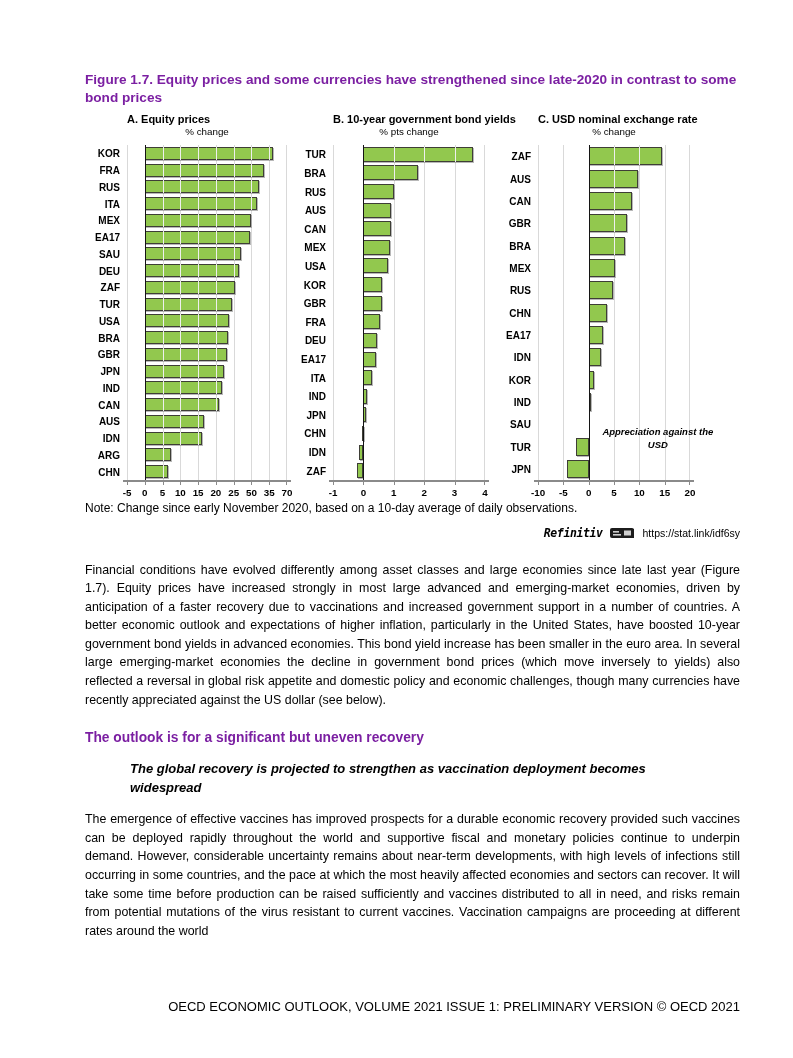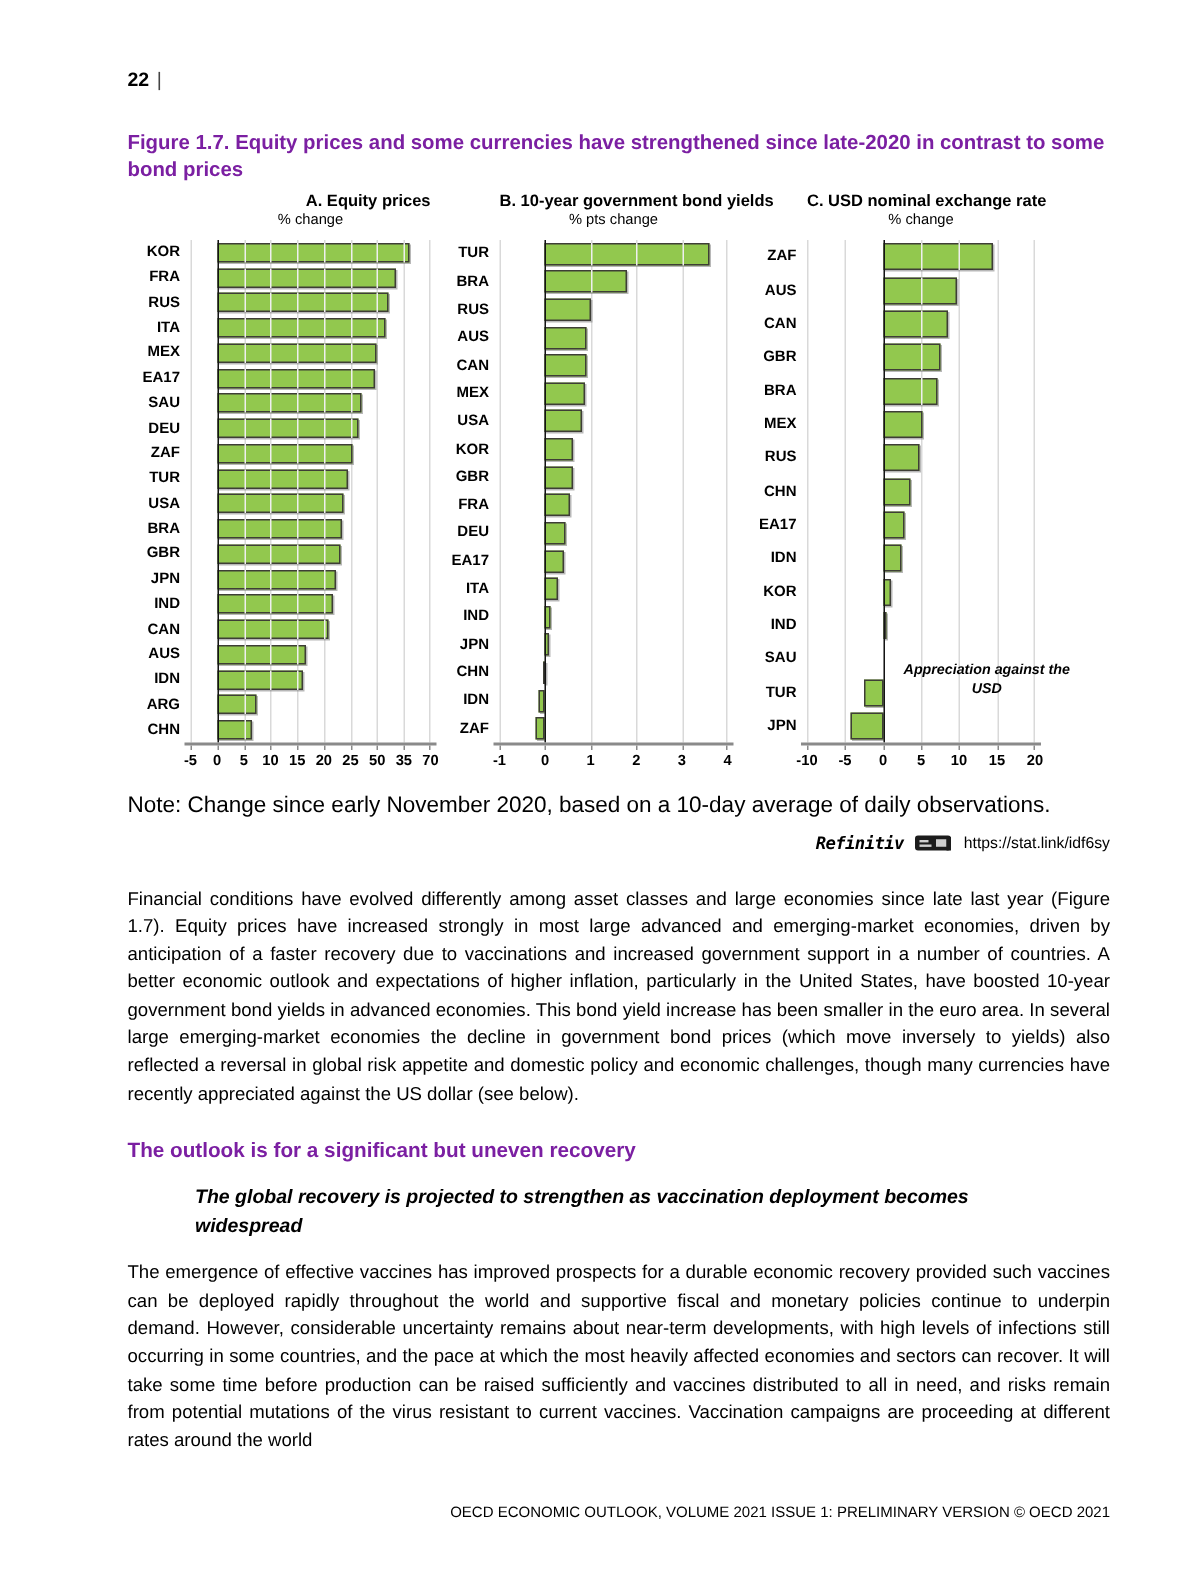--- a/index.html
+++ b/index.html
@@ -14,56 +14,53 @@
   body{display:flex;justify-content:center;font-family:"Liberation Sans",sans-serif;color:#000;}
   .page{position:relative;width:793px;height:1058px;background:#fff;padding:45px 53px 0 85px;overflow:hidden;}
 
   .page-header{font-size:13px;font-weight:bold;}
   .page-header .sep{font-weight:400;color:#444;margin-left:5px;}
 
   .figure-title{margin-top:26px;width:655px;font-size:13.6px;font-weight:bold;color:var(--accent);line-height:17.5px;}
 
   .figure-charts{position:relative;height:388px;margin-top:7px;}
   .chart{position:absolute;top:0;}
-  .chart-title{font-size:11px;font-weight:bold;text-align:right;white-space:nowrap;}
+  .chart-title{font-size:11px;font-weight:bold;text-align:left;white-space:nowrap;}
   .chart-subtitle{font-size:9.8px;text-align:center;margin-top:1px;margin-bottom:8px;}
   .chart-body{display:flex;}
   .labels{position:relative;height:335px;}
   .cat-label{position:absolute;right:7px;transform:translateY(-50%);font-size:10px;font-weight:bold;white-space:nowrap;}
   .plot{position:relative;height:335px;}
   .gridline{position:absolute;top:0;bottom:0;width:1px;background:var(--grid);z-index:1;}
   .bar{position:absolute;background:var(--green);border:1px solid var(--bar-border);box-shadow:1px 1px 0 rgba(125,125,125,.55);z-index:2;}
   .bar-grid{position:absolute;top:-1px;bottom:-1px;width:1px;background:#efefef;}
   .zero-line{position:absolute;top:0;bottom:0;width:1px;background:#141414;z-index:4;}
   .axis{position:absolute;left:-4px;right:-4px;bottom:-2px;height:2px;background:var(--axis);z-index:5;}
   .tick-mark{position:absolute;top:calc(100% + 2px);width:1px;height:3px;background:var(--axis);}
   .tick-label{position:absolute;top:calc(100% + 7px);transform:translateX(-50%);font-size:9.8px;font-weight:bold;white-space:nowrap;}
   .annotation{position:absolute;width:112px;text-align:center;font-size:9.5px;font-style:italic;font-weight:600;line-height:12.5px;z-index:3;}
 
-  .figure-note{margin-top:14px;font-size:15px;line-height:14.5px;}
+  .figure-note{font-size:12px;line-height:14.5px;}
   .statlink-row{margin-top:10px;width:655px;display:flex;justify-content:flex-end;align-items:center;gap:7px;}
   .statlink-label{font-family:"DejaVu Sans Mono",monospace;font-style:italic;font-weight:bold;font-size:11.5px;letter-spacing:-.4px;}
   .statlink-icon{display:inline-block;line-height:0;}
   .statlink-url{font-size:10.5px;}
 
   .body-text{width:655px;font-size:12.4px;line-height:18.6px;text-align:justify;margin-top:21px;}
   .section-heading{margin-top:21px;font-size:13.8px;font-weight:bold;color:var(--accent);}
   .sub-heading{margin-top:15px;margin-left:45px;width:530px;font-size:13px;font-weight:bold;font-style:italic;line-height:18.5px;}
   .body-text.second{margin-top:13px;}
 
-  .page-footer{position:absolute;right:53px;bottom:44px;font-size:10px;}
+  .page-footer{position:absolute;right:53px;bottom:44px;font-size:13px;}
 </style>
 </head>
 <body>
 
 <div class="page">
 
-  <div class="page-header">
-    <span>22</span><span class="sep">|</span>
-  </div>
 
   <div class="figure-title">Figure 1.7. Equity prices and some currencies have strengthened since late-2020 in contrast to some bond prices</div>
 
   <div class="figure-charts">
     <div class="chart" style="left: 0px; width: 202px;">
         <div class="chart-title" style="margin-left: 42px; width: 160px;">A. Equity prices</div>
         <div class="chart-subtitle" style="margin-left: 42px; width: 160px;">% change</div>
         <div class="chart-body">
           <div class="labels" style="width: 42px;">
             <div class="cat-label" style="top: 8.375px;">KOR</div>

